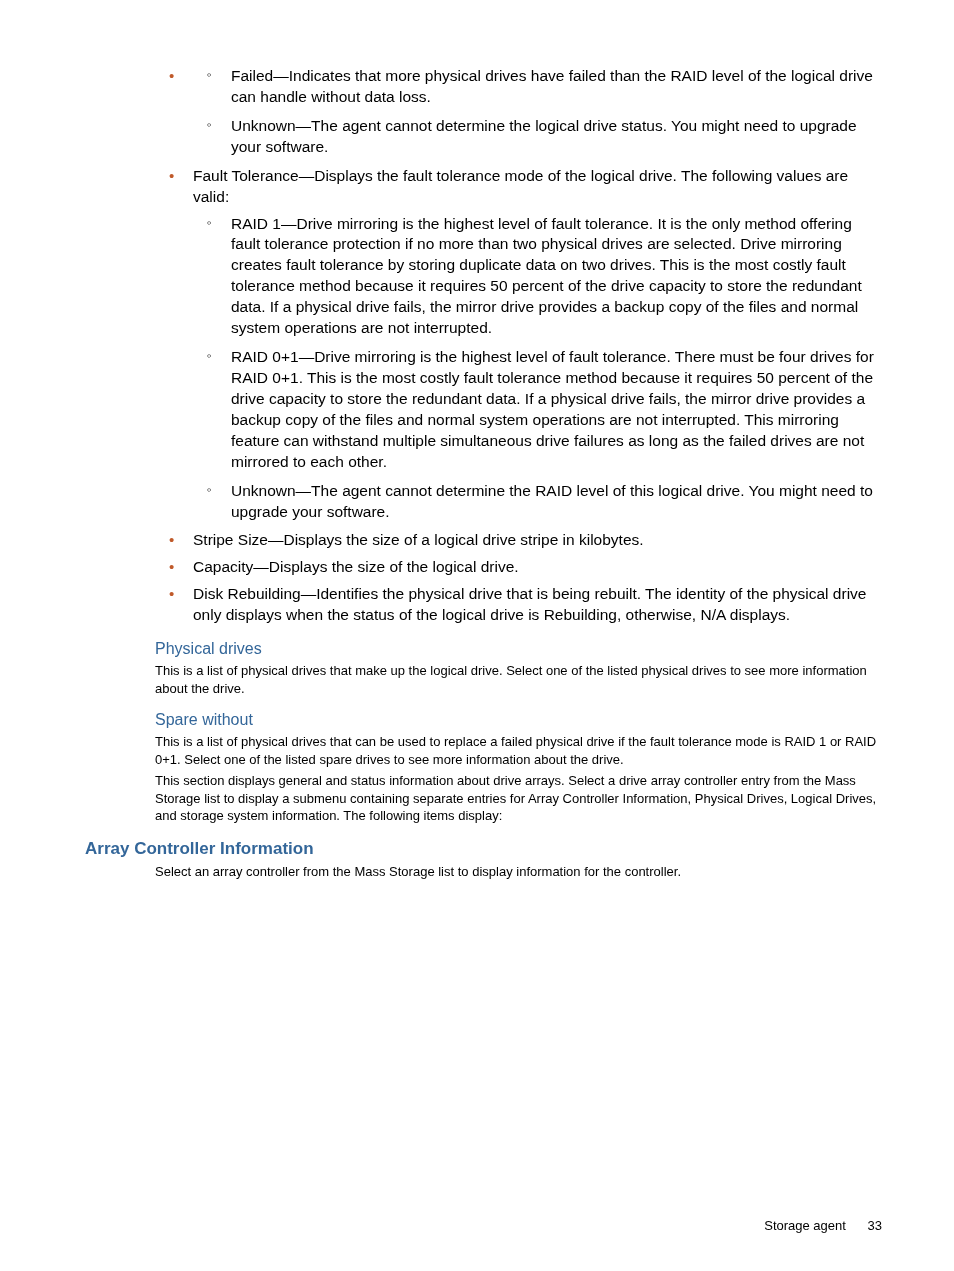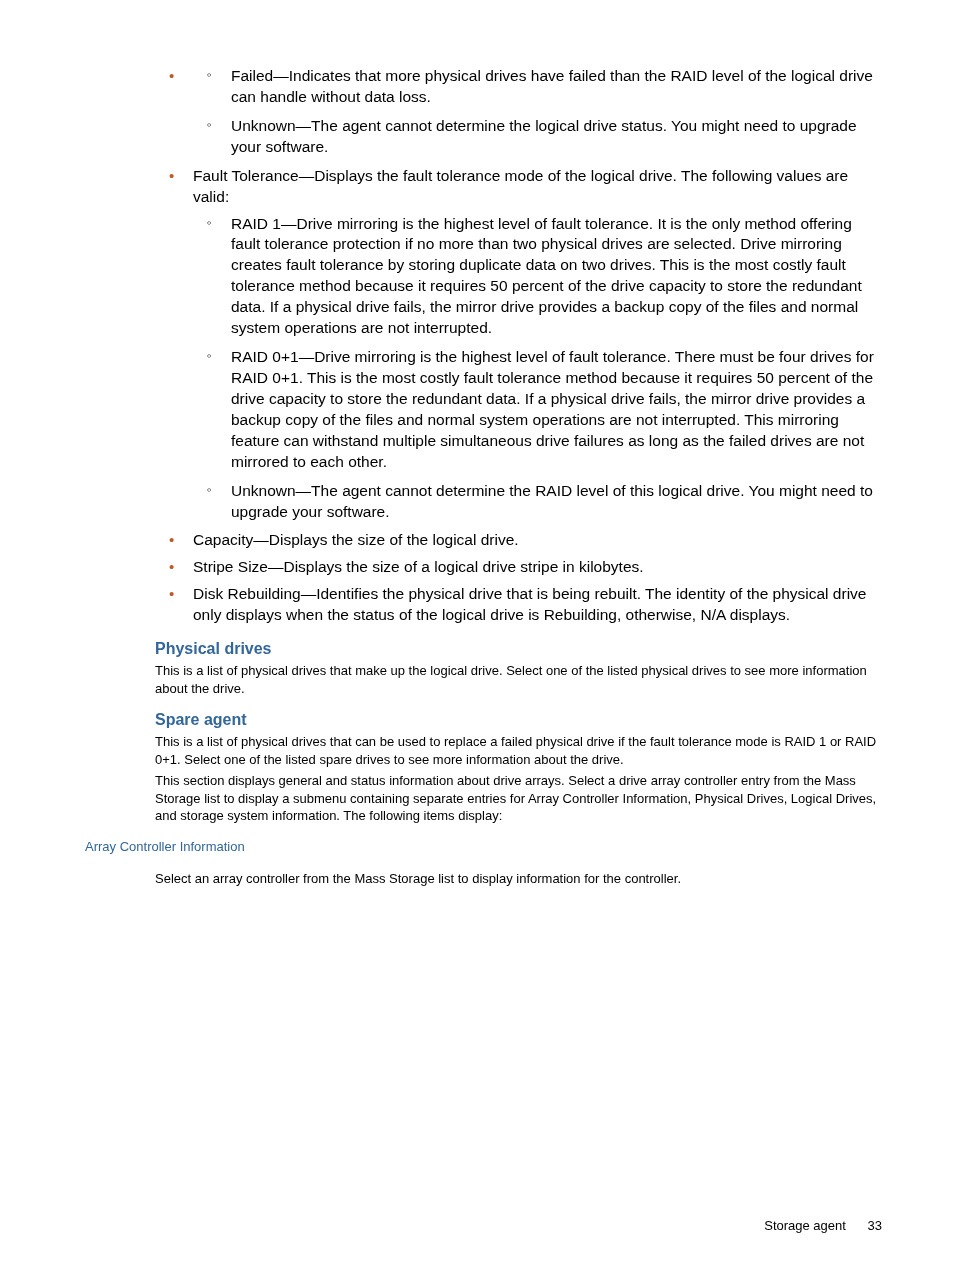--- a/index.html
+++ b/index.html
@@ -61,38 +61,38 @@
     left: 14px;
     top: 0;
     color: #000;
     font-size: 13px;
   }
   .subheading {
     color: #336699;
     font-size: 16px;
     margin-top: 14px;
     margin-bottom: 4px;
-    font-weight: bold;
+    font-weight: normal;
   }
   .para {
     font-size: 13px;
     line-height: 1.35;
     margin: 0 0 4px 0;
   }
   h2.section {
     color: #336699;
     font-weight: normal;
     font-size: 22px;
     margin: 18px 0 6px 0;
   }
   h3.subsection {
     color: #336699;
-    font-weight: normal;
-    font-size: 13px;
-    margin: 14px 0 16px 0;
+    font-weight: bold;
+    font-size: 17px;
+    margin: 14px 0 4px 0;
   }
   .footer {
     position: absolute;
     bottom: 38px;
     right: 70px;
     font-size: 13px;
   }
   .footer .pg {
     margin-left: 18px;
   }
@@ -118,33 +118,33 @@
         </ul>
       </li>
       <li>
         <span>Fault Tolerance—Displays the fault tolerance mode of the logical drive. The following values are valid:</span>
         <ul class="level2">
           <li><span>RAID 1—Drive mirroring is the highest level of fault tolerance. It is the only method offering fault tolerance protection if no more than two physical drives are selected. Drive mirroring creates fault tolerance by storing duplicate data on two drives. This is the most costly fault tolerance method because it requires 50 percent of the drive capacity to store the redundant data. If a physical drive fails, the mirror drive provides a backup copy of the files and normal system operations are not interrupted.</span></li>
           <li><span>RAID 0+1—Drive mirroring is the highest level of fault tolerance. There must be four drives for RAID 0+1. This is the most costly fault tolerance method because it requires 50 percent of the drive capacity to store the redundant data. If a physical drive fails, the mirror drive provides a backup copy of the files and normal system operations are not interrupted. This mirroring feature can withstand multiple simultaneous drive failures as long as the failed drives are not mirrored to each other.</span></li>
           <li><span>Unknown—The agent cannot determine the RAID level of this logical drive. You might need to upgrade your software.</span></li>
         </ul>
       </li>
+      <li><span>Stripe Size—Displays the size of a logical drive stripe in kilobytes.</span></li>
       <li><span>Capacity—Displays the size of the logical drive.</span></li>
-      <li><span>Stripe Size—Displays the size of a logical drive stripe in kilobytes.</span></li>
       <li><span>Disk Rebuilding—Identifies the physical drive that is being rebuilt. The identity of the physical drive only displays when the status of the logical drive is Rebuilding, otherwise, N/A displays.</span></li>
     </ul>
   </div>
 
   <div class="content-block">
     <div class="subheading">Physical drives</div>
     <p class="para">This is a list of physical drives that make up the logical drive. Select one of the listed physical drives to see more information about the drive.</p>
   </div>
 
   <div class="content-block">
-    <div class="subheading">Spare agent</div>
+    <div class="subheading">Spare without</div>
     <p class="para">This is a list of physical drives that can be used to replace a failed physical drive if the fault tolerance mode is RAID 1 or RAID 0+1. Select one of the listed spare drives to see more information about the drive.</p>
   </div>
 
   <div class="content-block">
     <p class="para">This section displays general and status information about drive arrays. Select a drive array controller entry from the Mass Storage list to display a submenu containing separate entries for Array Controller Information, Physical Drives, Logical Drives, and storage system information. The following items display:</p>
   </div>
 
   <h3 class="subsection">Array Controller Information</h3>
   <div class="content-block">
     <p class="para">Select an array controller from the Mass Storage list to display information for the controller.</p>

